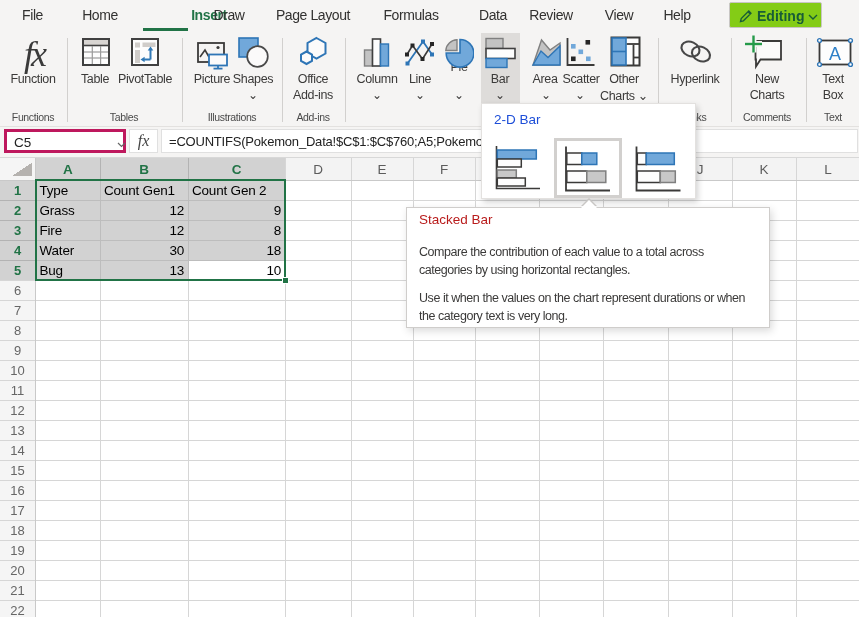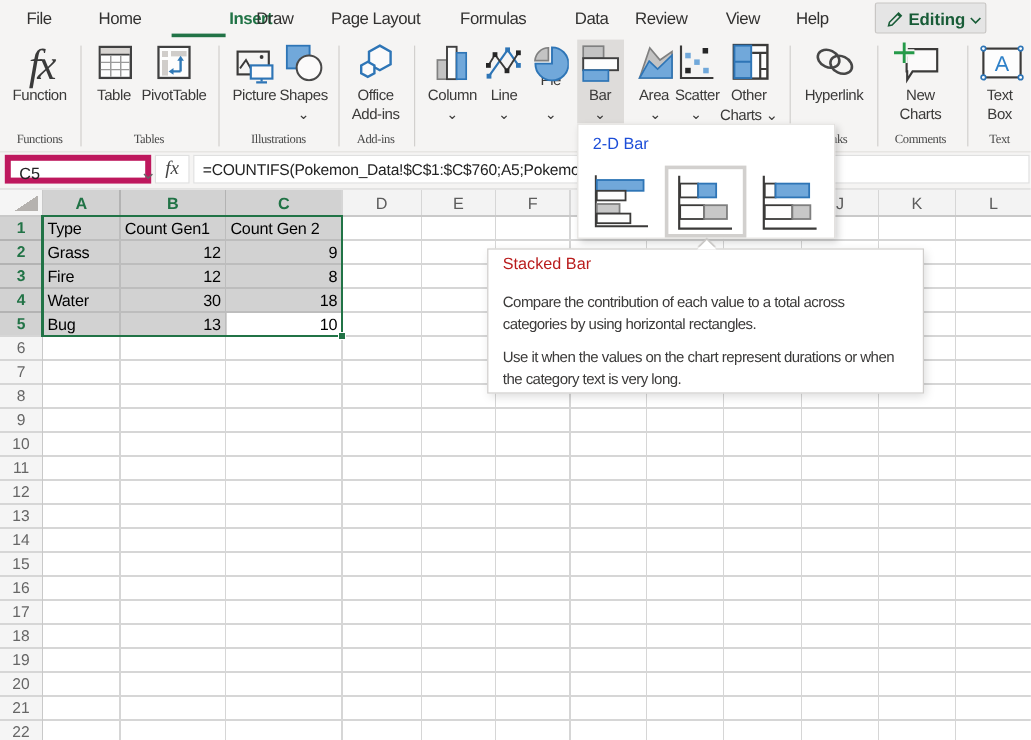--- a/index.html
+++ b/index.html
@@ -2,37 +2,37 @@
 <html><head>
 <meta charset="utf-8">
 <style>
 * { margin:0; padding:0; }
 html,body { width:859px; height:617px; overflow:hidden; }
 body { font-family:"Liberation Sans",sans-serif; background:#fff; position:relative; }
 .tab { position:absolute; top:7px; transform:translateX(-50%); font-size:14px; letter-spacing:-0.4px; color:#323130; white-space:nowrap; }
 .tab.sel { color:#217346; font-weight:bold;margin-left:44px; }
 .rlbl { position:absolute; transform:translateX(-50%); font-size:12.5px; letter-spacing:-0.35px; color:#3b3a39; white-space:nowrap;text-align:right; }
 .chev { position:absolute; transform:translateX(-50%); font-size:12px; color:#3b3a39; }
-.glbl { position:absolute; transform:translateX(-50%); font-size:10.5px; letter-spacing:-0.35px; color:#4a4a4a; white-space:nowrap;font-family:Liberation Serif, serif; }
+.glbl { position:absolute; transform:translateX(-50%); font-size:10.5px; letter-spacing:-0.35px; color:#4a4a4a; white-space:nowrap; }
 </style>
 </head>
 <body>
 <div style="position:absolute;left:0;top:0;width:859px;height:126px;background:#f5f4f3"></div>
 <div class="tab" style="left:32.5px">File</div>
 <div class="tab" style="left:100px">Home</div>
 <div class="tab sel" style="left:165px">Insert</div>
 <div class="tab" style="left:229px">Draw</div>
 <div class="tab" style="left:313px">Page Layout</div>
 <div class="tab" style="left:411px">Formulas</div>
 <div class="tab" style="left:493px">Data</div>
 <div class="tab" style="left:551px">Review</div>
 <div class="tab" style="left:619px">View</div>
 <div class="tab" style="left:677px">Help</div>
 <div style="position:absolute;left:143px;top:28px;width:45px;height:3px;background:#217346"></div>
-<div style="position:absolute;left:729px;top:2px;width:93px;height:26px;background:#e5e5e5;border:1px solid #c8c6c4;border-radius:2px;box-sizing:border-box">
+<div style="position:absolute;left:729px;top:2px;width:93px;height:26px;background:#84cc16;border:1px solid #c8c6c4;border-radius:2px;box-sizing:border-box">
       <svg width="16" height="16" viewBox="0 0 16 16" style="position:absolute;left:8px;top:5px">
         <path d="M 2.5 13.5 L 3.2 10.6 L 10.8 3 L 13 5.2 L 5.4 12.8 Z M 10 3.8 L 12.2 6" fill="none" stroke="#185c37" stroke-width="1.3"></path>
       </svg>
       <span style="position:absolute;left:27px;top:5px;font-size:14px;font-weight:bold;color:#185c37">Editing</span>
       <svg width="10" height="6" viewBox="0 0 10 6" style="position:absolute;left:78px;top:11px">
       <path d="M 1 1 L 5 5 L 9 1" fill="none" stroke="#185c37" stroke-width="1.4"></path>
     </svg>
     </div>
 <div style="position:absolute;left:481px;top:33px;width:39px;height:70px;background:#dedcda"></div>
 <div class="rlbl" style="left:33px;top:72px">Function</div>
@@ -188,21 +188,21 @@
     <text x="20" y="23.5" text-anchor="middle" font-size="18" fill="#2e80c8" font-family="Liberation Sans,sans-serif">A</text>
     <g fill="#fff" stroke="#2e75b6" stroke-width="1.4">
       <circle cx="4.5" cy="4.5" r="1.9"></circle>
       <circle cx="35.5" cy="4.5" r="1.9"></circle>
       <circle cx="4.5" cy="28.5" r="1.9"></circle>
       <circle cx="35.5" cy="28.5" r="1.9"></circle>
     </g>
   </svg>
 
     <div style="position:absolute;left:0;top:126px;width:859px;height:32px;background:#f5f4f3;border-top:1px solid #e3e1df;border-bottom:1px solid #d8d8d8;box-sizing:border-box"></div>
-    <div style="position:absolute;left:4px;top:129px;width:122px;height:24px;background:#fff;border:5px solid #be185d;box-sizing:border-box">
+    <div style="position:absolute;left:4px;top:129px;width:122px;height:24px;background:#fff;border:3px solid #be185d;box-sizing:border-box">
       <span style="position:absolute;left:7px;top:3px;font-size:13.5px;color:#222">C5</span>
       <svg width="9" height="6" viewBox="0 0 9 6" style="position:absolute;left:110px;top:10px">
       <path d="M 1 1 L 4.5 4.5 L 8 1" fill="none" stroke="#666" stroke-width="1.2"></path>
     </svg>
     </div>
     <div style="position:absolute;left:129px;top:129px;width:29px;height:24px;background:#fff;border:1px solid #e0e0e0;box-sizing:border-box;font-family:'Liberation Serif',serif;font-style:italic;font-size:16px;color:#444;text-align:center;line-height:22px">fx</div>
     <div style="position:absolute;left:161px;top:129px;width:697px;height:24px;background:#fff;border:1px solid #e0e0e0;box-sizing:border-box;overflow:hidden">
       <span style="position:absolute;left:7px;top:4px;font-size:13px;letter-spacing:-0.2px;color:#222;white-space:nowrap">=COUNTIFS(Pokemon_Data!$C$1:$C$760;A5;Pokemon_Data</span>
     </div>
 <svg width="860" height="459" viewBox="0 0 860 459" style="position:absolute;left:0;top:158px" shape-rendering="crispEdges">

